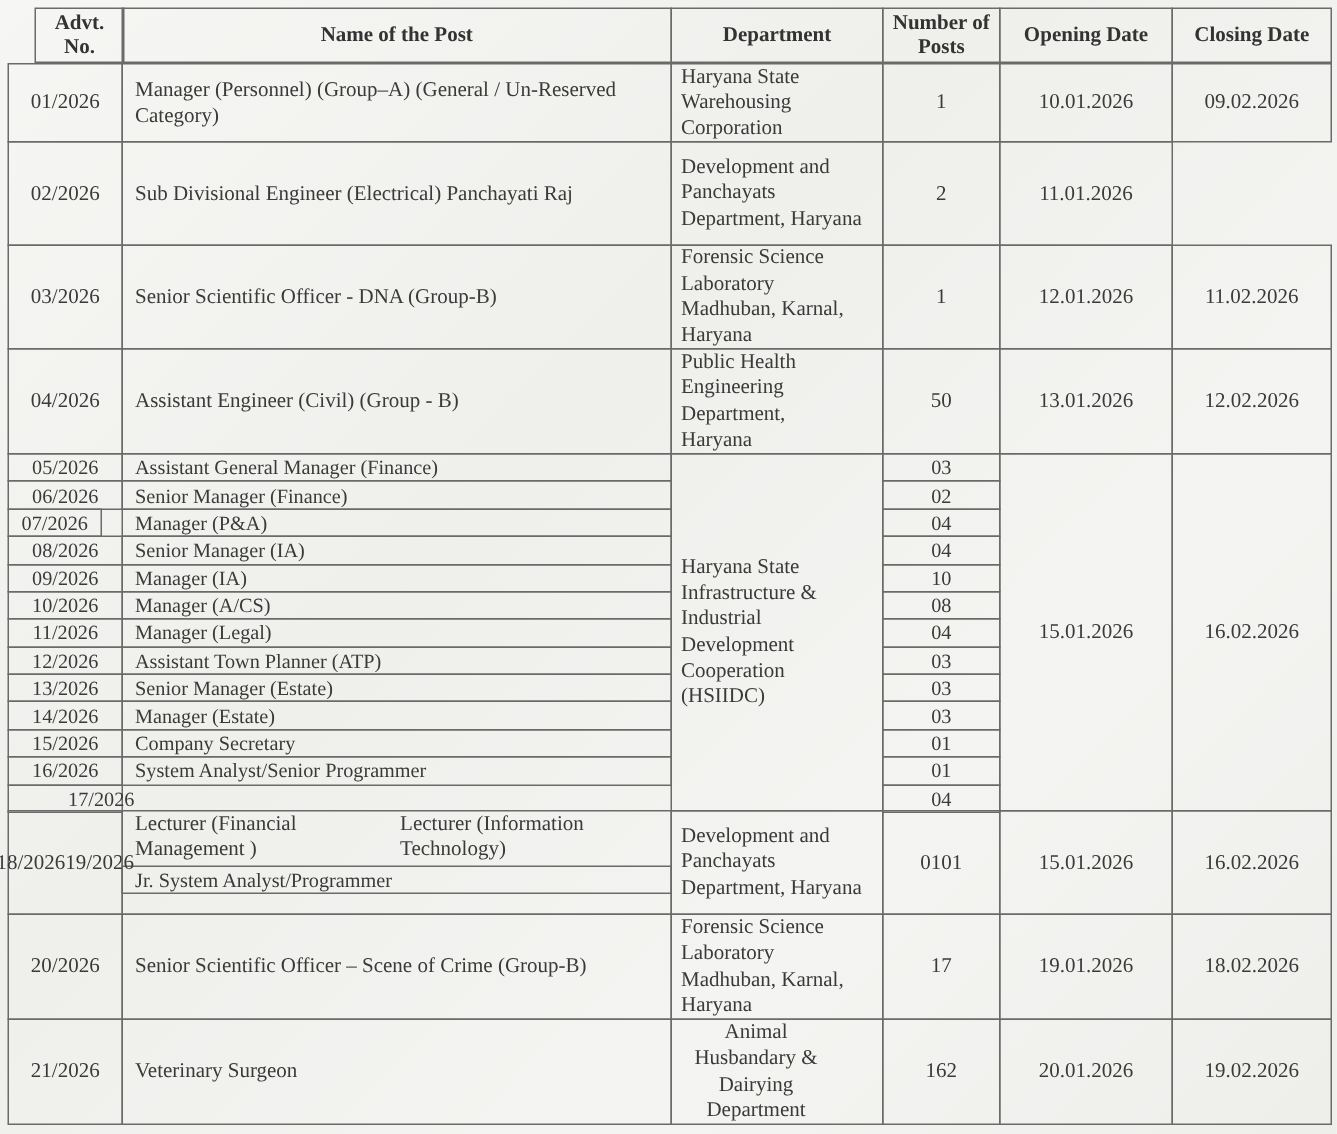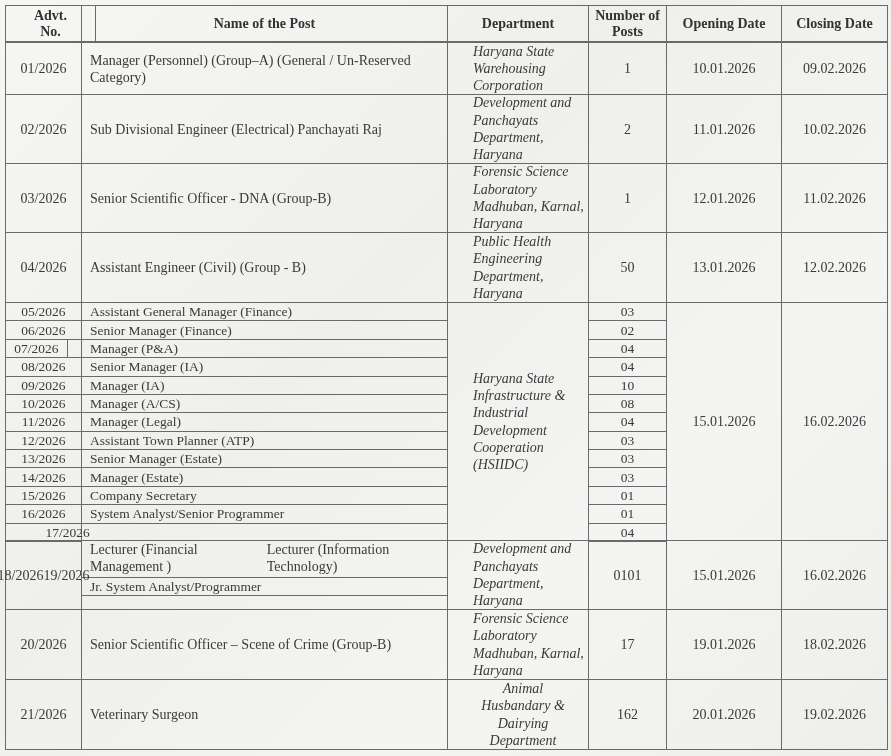--- a/index.html
+++ b/index.html
@@ -18,30 +18,30 @@
       position: absolute;
       box-sizing: border-box;
       border: 1px solid #6a6a6a;
       display: flex; align-items: center; justify-content: center;
       font-size: 14px; line-height: 17px;
       color: #3a3a3a;
       margin-left: -1px; margin-top: -1px;
     }
     .hdr { font-weight: bold; text-align: center; color: #333; font-size: 14px; line-height: 16px; }
     .left { justify-content: flex-start; padding-left: 8px; text-align: left; }
-    .dept { justify-content: flex-start; padding-left: 25px; text-align: left; line-height: 17.3px; font-style: italic; }
+    .dept { justify-content: flex-start; padding-left: 6px; text-align: left; line-height: 17.3px; }
     .small { font-size: 13.5px; line-height: 17px; }
     .stack { }
   </style>
 </head>
 <body>
 
 <div class="sheet">
 
-  <div class="cell hdr" style="left:6px;top:6px;width:91px;height:37px;">
+  <div class="cell hdr" style="left:24px;top:6px;width:60px;height:37px;">
       <span style="display:block;width:50px;">Advt. No.</span>
     </div>
   <div class="cell hdr" style="left:82px;top:6px;width:367px;height:37px;">
       <span>Name of the Post</span>
     </div>
   <div class="cell hdr" style="left:448px;top:6px;width:142px;height:37px;">
       <span>Department</span>
     </div>
   <div class="cell hdr" style="left:589px;top:6px;width:79px;height:37px;">
       <span style="display:block;width:66px;">Number of Posts</span>
@@ -79,23 +79,20 @@
       <span>Sub Divisional Engineer (Electrical) Panchayati Raj</span>
     </div>
   <div class="cell dept" style="left:448px;top:95px;width:142px;height:70px;">
       <span style="display:block;width:125px;">Development and Panchayats Department, Haryana</span>
     </div>
   <div class="cell" style="left:589px;top:95px;width:79px;height:70px;">
       <span>2</span>
     </div>
   <div class="cell" style="left:667px;top:95px;width:116px;height:70px;">
       <span>11.01.2026</span>
-    </div>
-  <div class="cell" style="left:782px;top:95px;width:107px;height:70px;">
-      <span>10.02.2026</span>
     </div>
 
   <div class="cell" style="left:6px;top:164px;width:77px;height:70px;">
       <span>03/2026</span>
     </div>
   <div class="cell left" style="left:82px;top:164px;width:367px;height:70px;">
       <span>Senior Scientific Officer - DNA (Group-B)</span>
     </div>
   <div class="cell dept" style="left:448px;top:164px;width:142px;height:70px;">
       <span style="display:block;width:125px;">Forensic Science Laboratory Madhuban, Karnal, Haryana</span>

